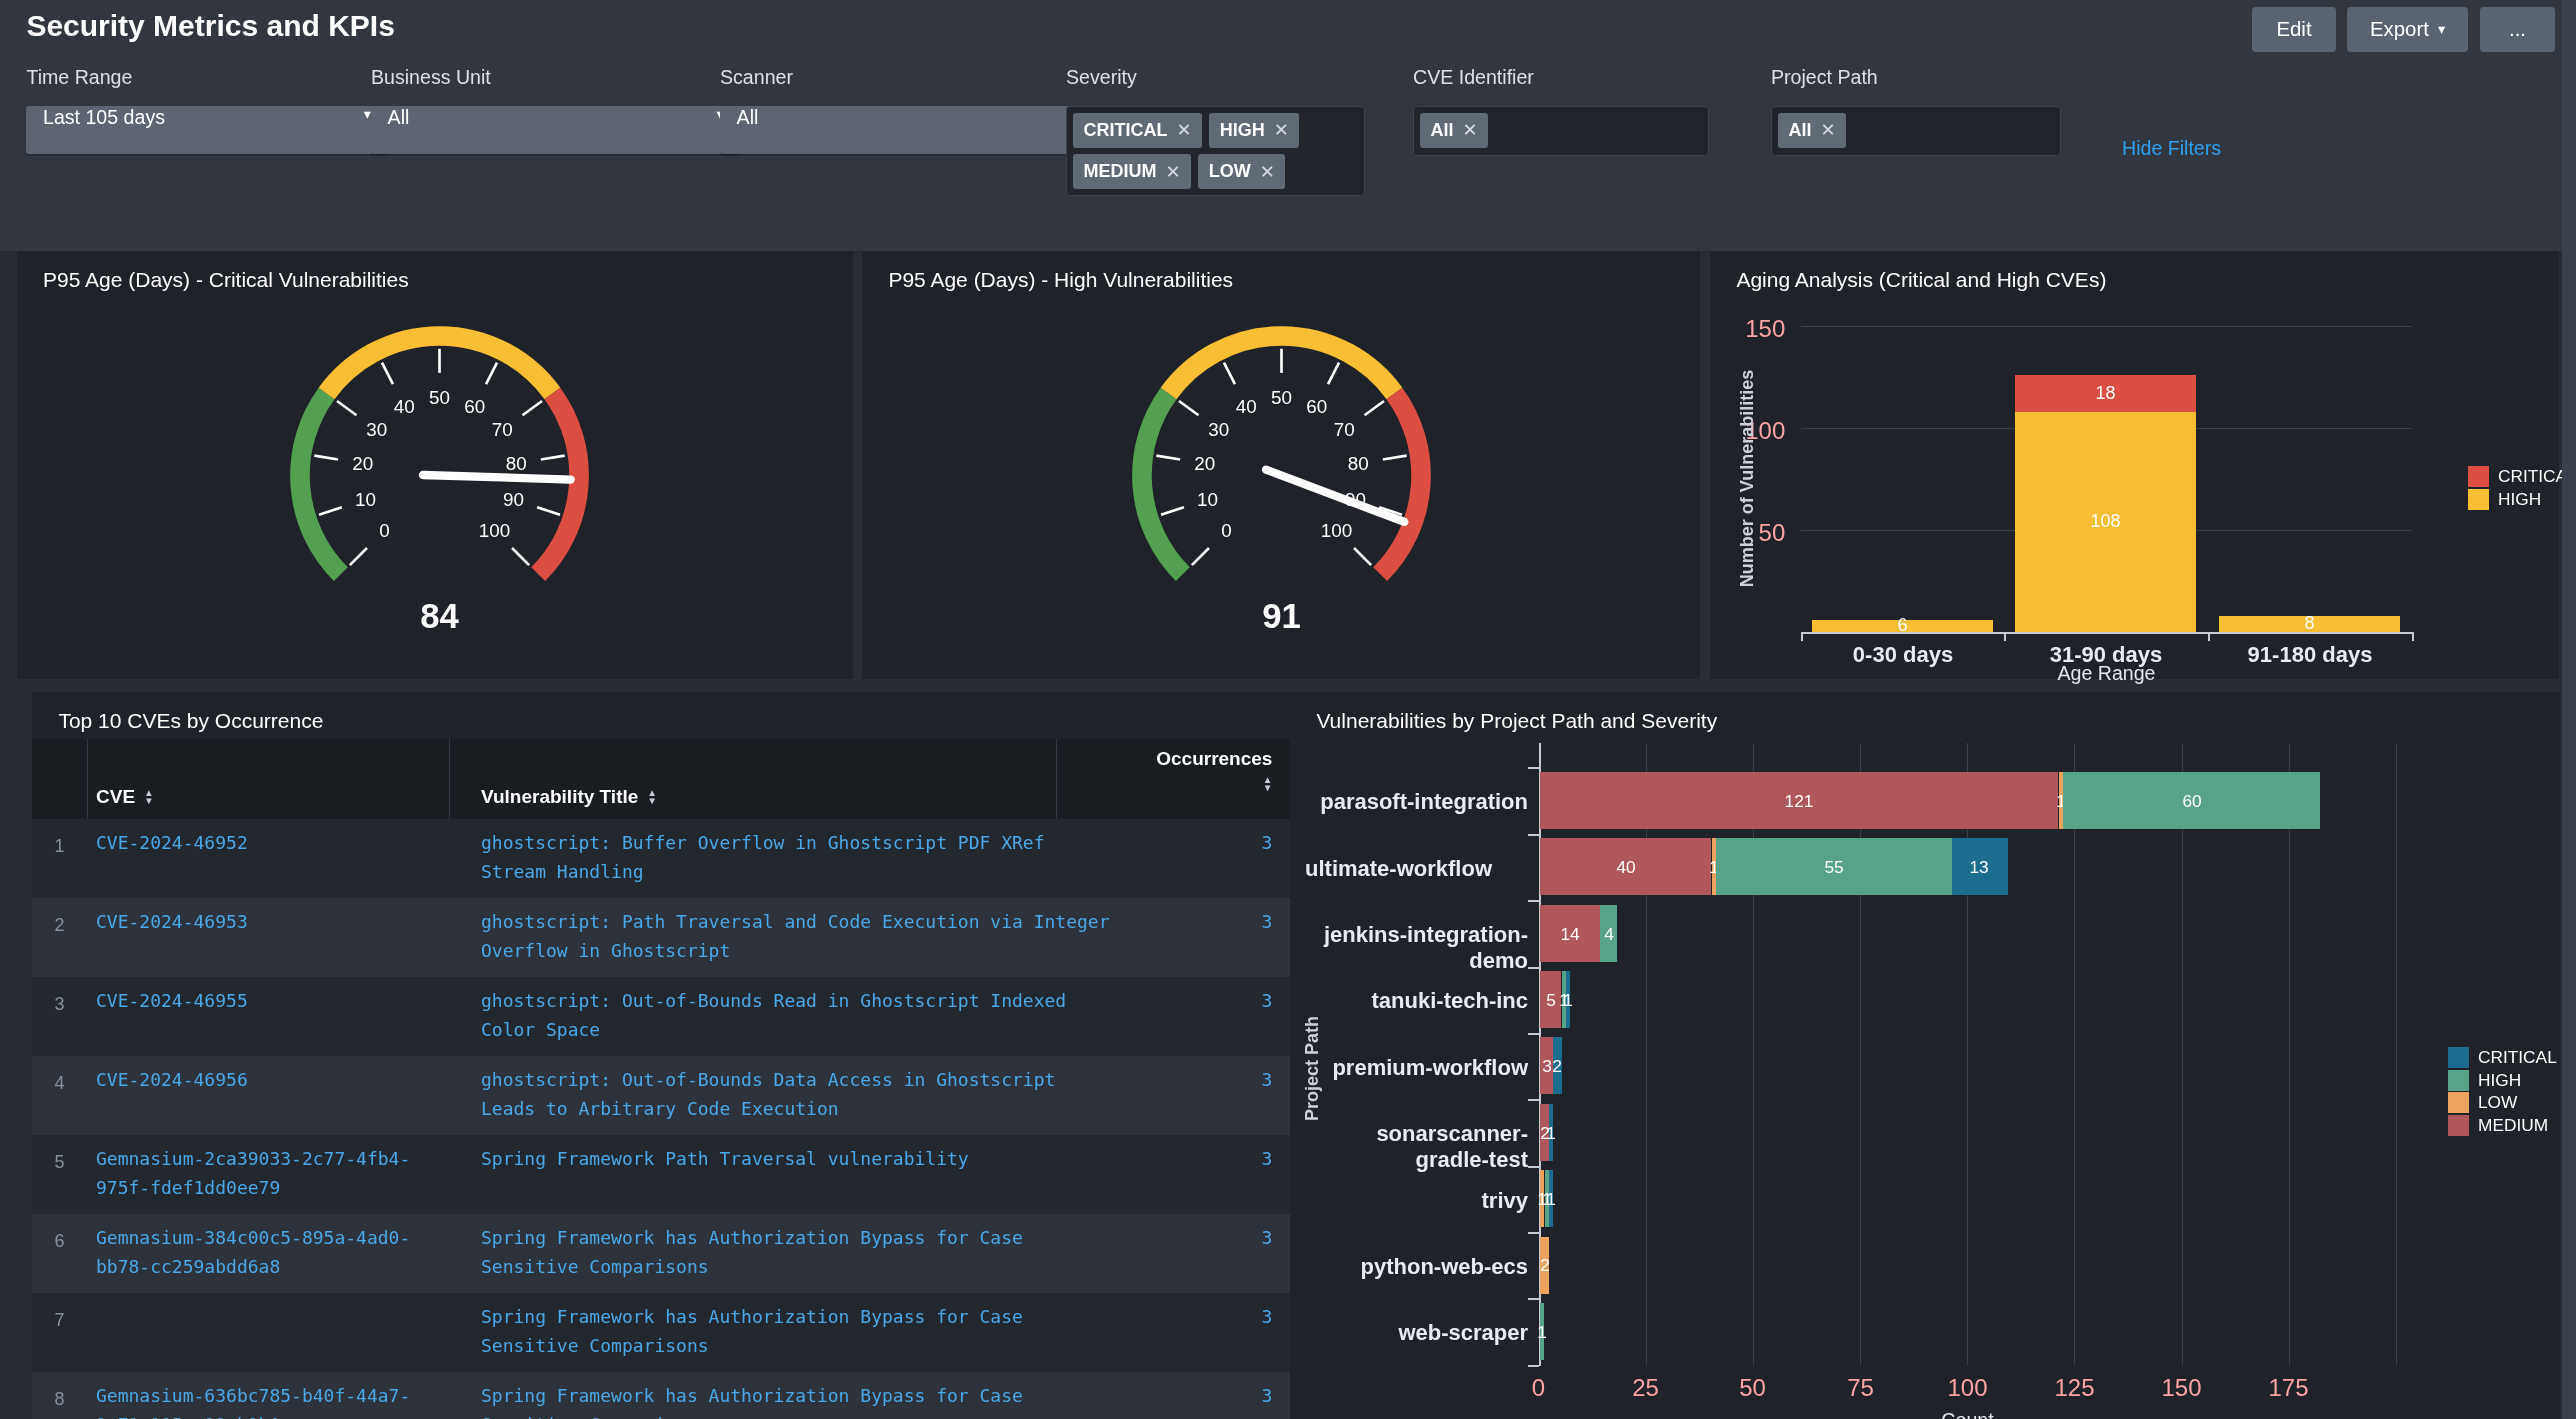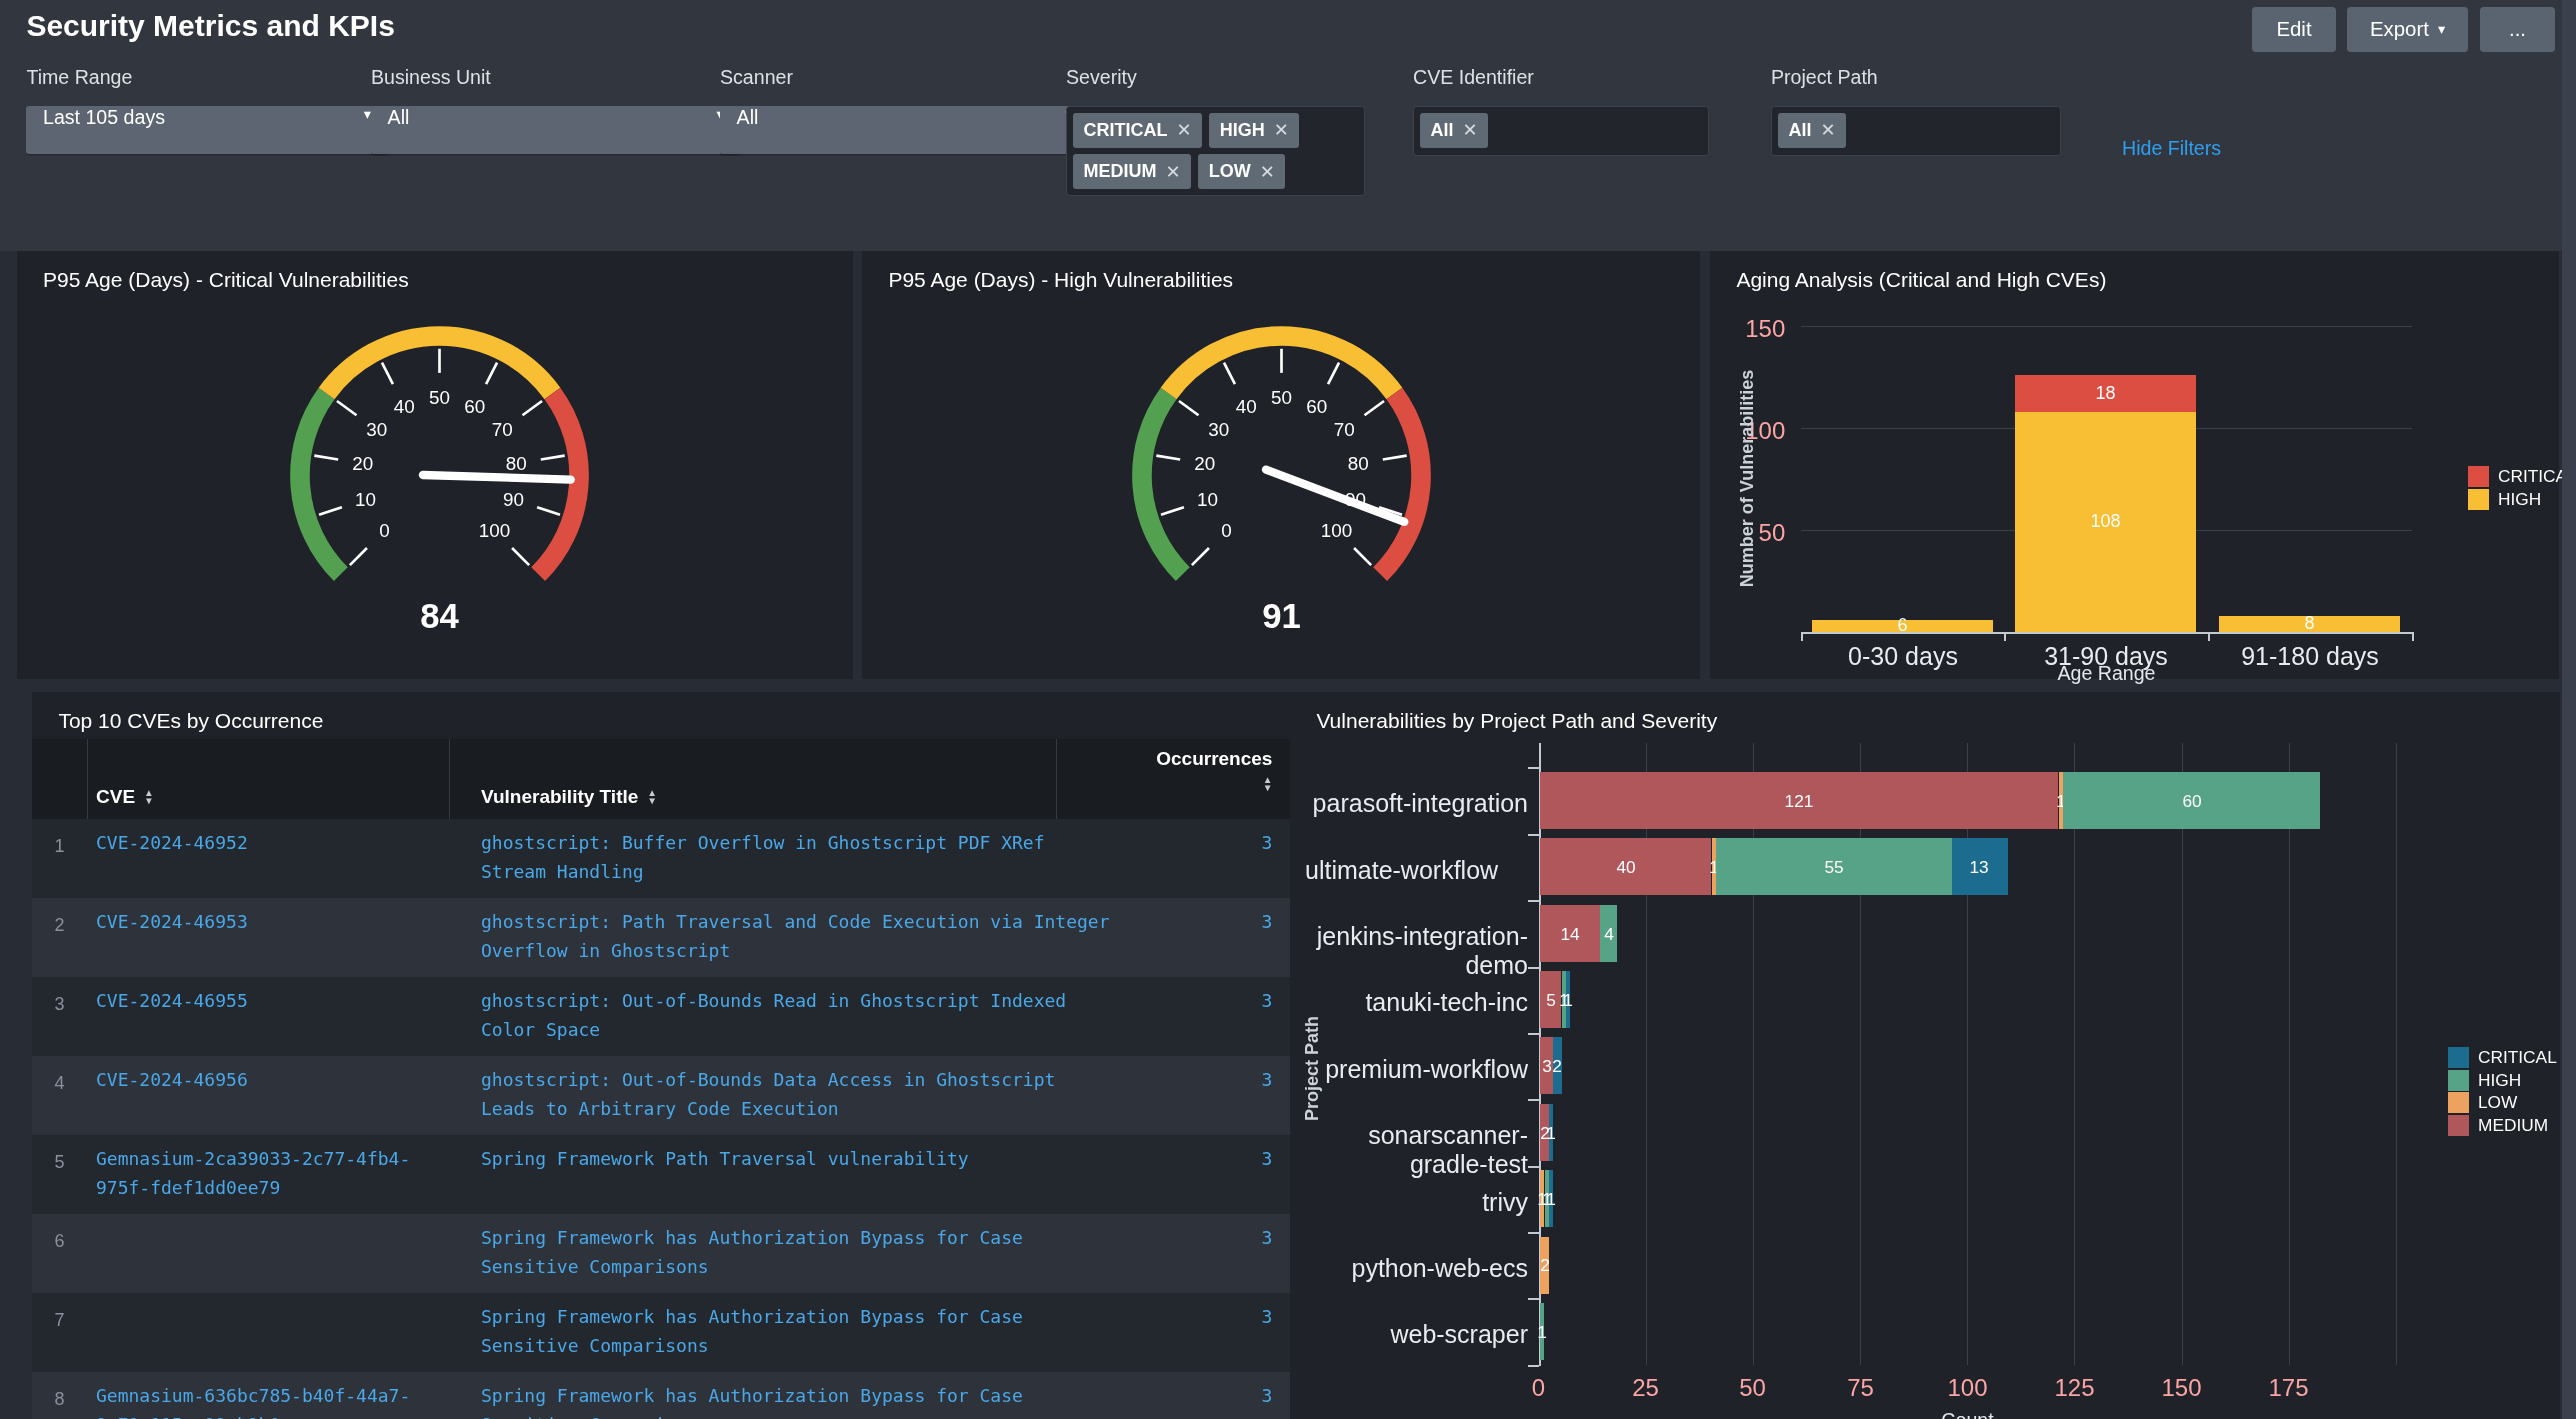--- a/index.html
+++ b/index.html
@@ -32,21 +32,21 @@
   #p-table{left:32px;top:692px;width:1263px;height:728px;overflow:hidden;}
   #p-proj{left:1290px;top:692px;width:1270px;height:728px;overflow:hidden;}
   #p-gauge1 svg{position:absolute;left:249px;top:51px;}
   #p-gauge2 svg{position:absolute;left:246px;top:51px;}
   svg{font-family:"Liberation Sans",sans-serif;}
   .charthost{position:absolute;left:0;top:0;right:0;bottom:0;}
   .gridh{position:absolute;height:0.8px;background:#3a414c;}
   .gridv{position:absolute;width:0.8px;background:#39404b;}
   .axis{position:absolute;background:#c3cad2;}
   .ticklbl{position:absolute;font-size:24px;color:#fca5a5;}
-  .catlbl{position:absolute;font-size:25px;color:#e8ecf0;}
+  .catlbl{position:absolute;font-size:22px;color:#e8ecf0;font-weight:bold;}
   .seg{position:absolute;}
   .seglbl{position:absolute;font-size:17.3px;color:#fff;text-align:center;pointer-events:none;white-space:nowrap;}
   .ylab{position:absolute;font-size:18px;font-weight:bold;color:#ccd2d9;transform:rotate(-90deg);transform-origin:center;white-space:nowrap;}
   .xlab{position:absolute;font-size:19.6px;color:#e3e8ee;text-align:center;}
   .legend{position:absolute;display:flex;flex-direction:column;gap:1.5px;}
   .legitem{display:flex;align-items:center;gap:9px;cursor:pointer;}
   .legswatch{width:21px;height:21px;}
   .leglbl{font-size:17.3px;color:#fff;}
   
   .thead{position:absolute;left:0;top:47px;width:1263px;height:80px;background:#191c21;}
@@ -302,20 +302,21 @@
           <a class="occ">3</a>
         </div>
         <div class="trow odd">
           <span class="num">5</span>
           <a class="cve">Gemnasium-2ca39033-2c77-4fb4-975f-fdef1dd0ee79</a>
           <a class="titlelink">Spring Framework Path Traversal vulnerability</a>
           <a class="occ">3</a>
         </div>
         <div class="trow even">
           <span class="num">6</span>
+          <a class="cve">Gemnasium-384c00c5-895a-4ad0-bb78-cc259abdd6a8</a>
           <a class="titlelink">Spring Framework has Authorization Bypass for Case Sensitive Comparisons</a>
           <a class="occ">3</a>
         </div>
         <div class="trow odd">
           <span class="num">7</span>
           <a class="titlelink">Spring Framework has Authorization Bypass for Case Sensitive Comparisons</a>
           <a class="occ">3</a>
         </div>
         <div class="trow even">
           <span class="num">8</span>

